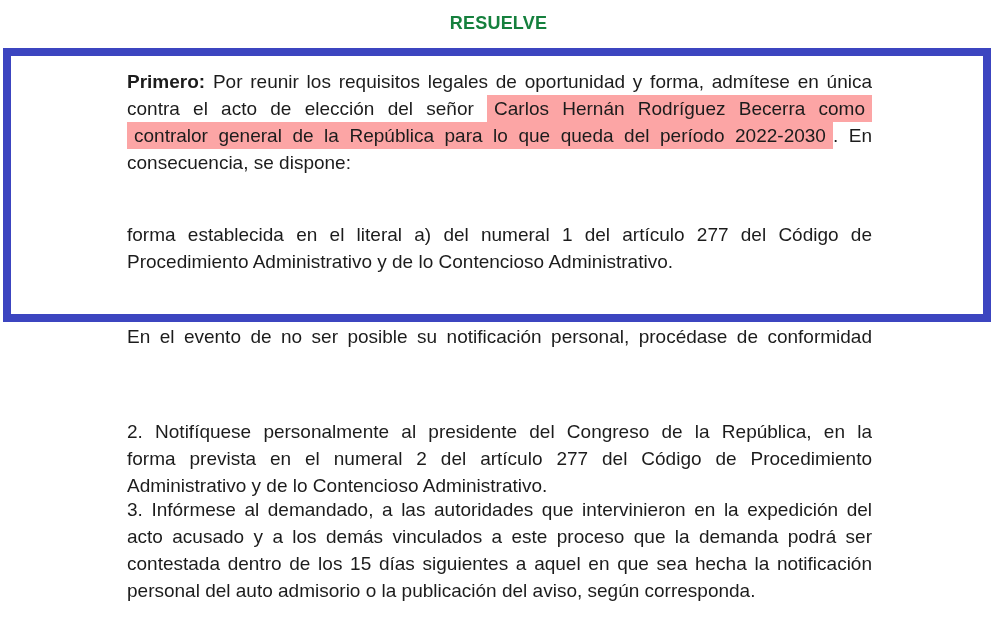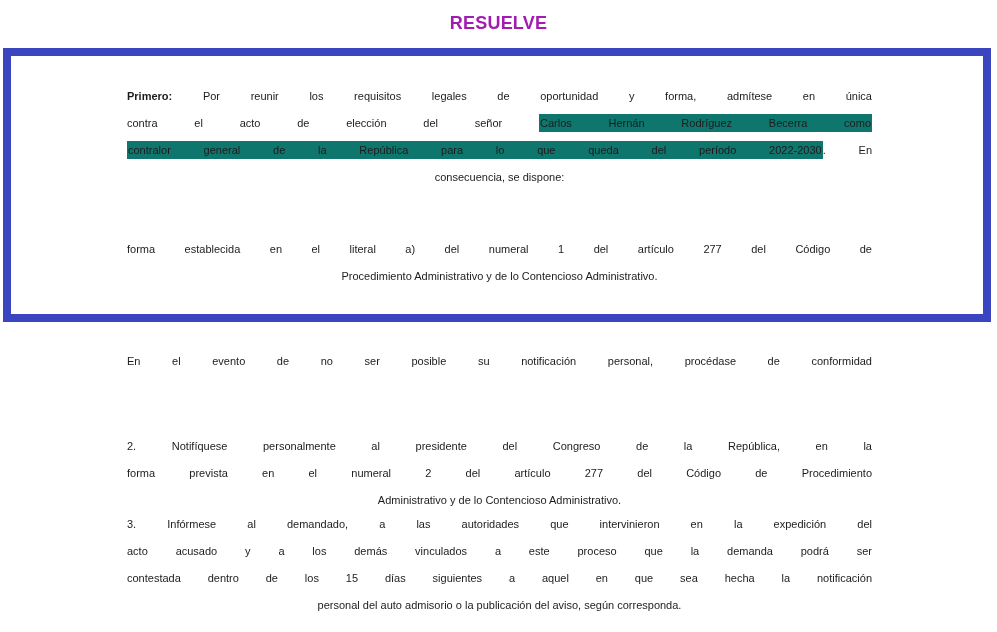--- a/index.html
+++ b/index.html
@@ -12,56 +12,54 @@
     position: relative;
   }
   .page { position: absolute; inset: 0; }
   .title {
     position: absolute;
     top: 13px; left: 0; width: 100%;
     text-align: center;
     font-size: 18px;
     font-weight: bold;
     letter-spacing: 0.2px;
-    color: #a21caf;
+    color: #15803d;
   }
   .annotation-box {
     position: absolute;
     left: 3px; top: 48px;
     width: 988px; height: 274px;
     border: 8px solid #3c45c0;
     box-sizing: border-box;
     pointer-events: none;
   }
   .para {
     position: absolute;
     left: 127px;
     width: 745px;
-    font-size: 11px;
-    margin-top: 15px;
+    font-size: 19px;
   }
   .line {
     height: 27px;
     line-height: 27px;
     white-space: normal;
     overflow: hidden;
-    text-align: center;
   }
   .line.j {
     text-align: justify;
     text-align-last: justify;
   }
   .line .b { font-weight: bold; }
   .line .hl {
-    background: #0f766e;
-    padding: 3px 1px;
+    background: #fca5a5;
+    padding: 3px 7px;
   }
   #p0 { top: 68px; }
   #p1 { top: 221px; }
-  #p2 { top: 333px; }
+  #p2 { top: 323px; }
   #p3 { top: 418px; }
   #p4 { top: 496px; }
 </style>
 </head>
 <body>
 
 <div class="page">
 
   <div class="title">RESUELVE</div>
 

